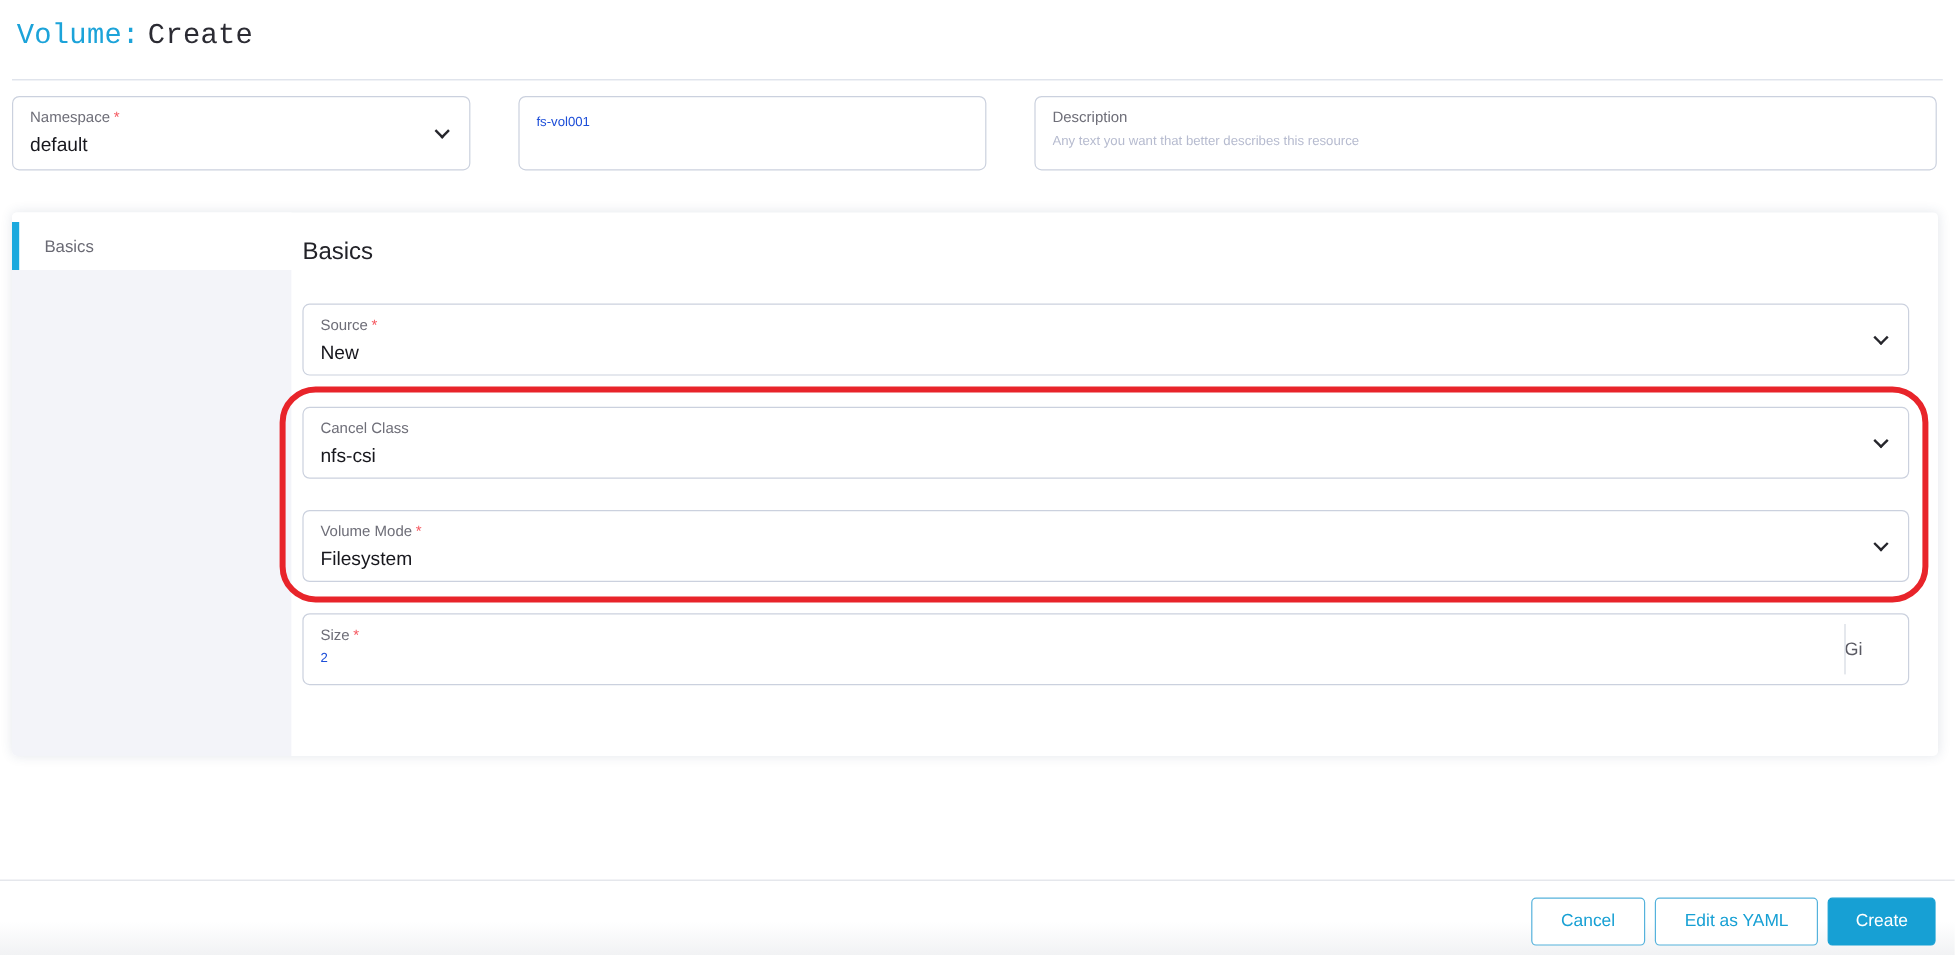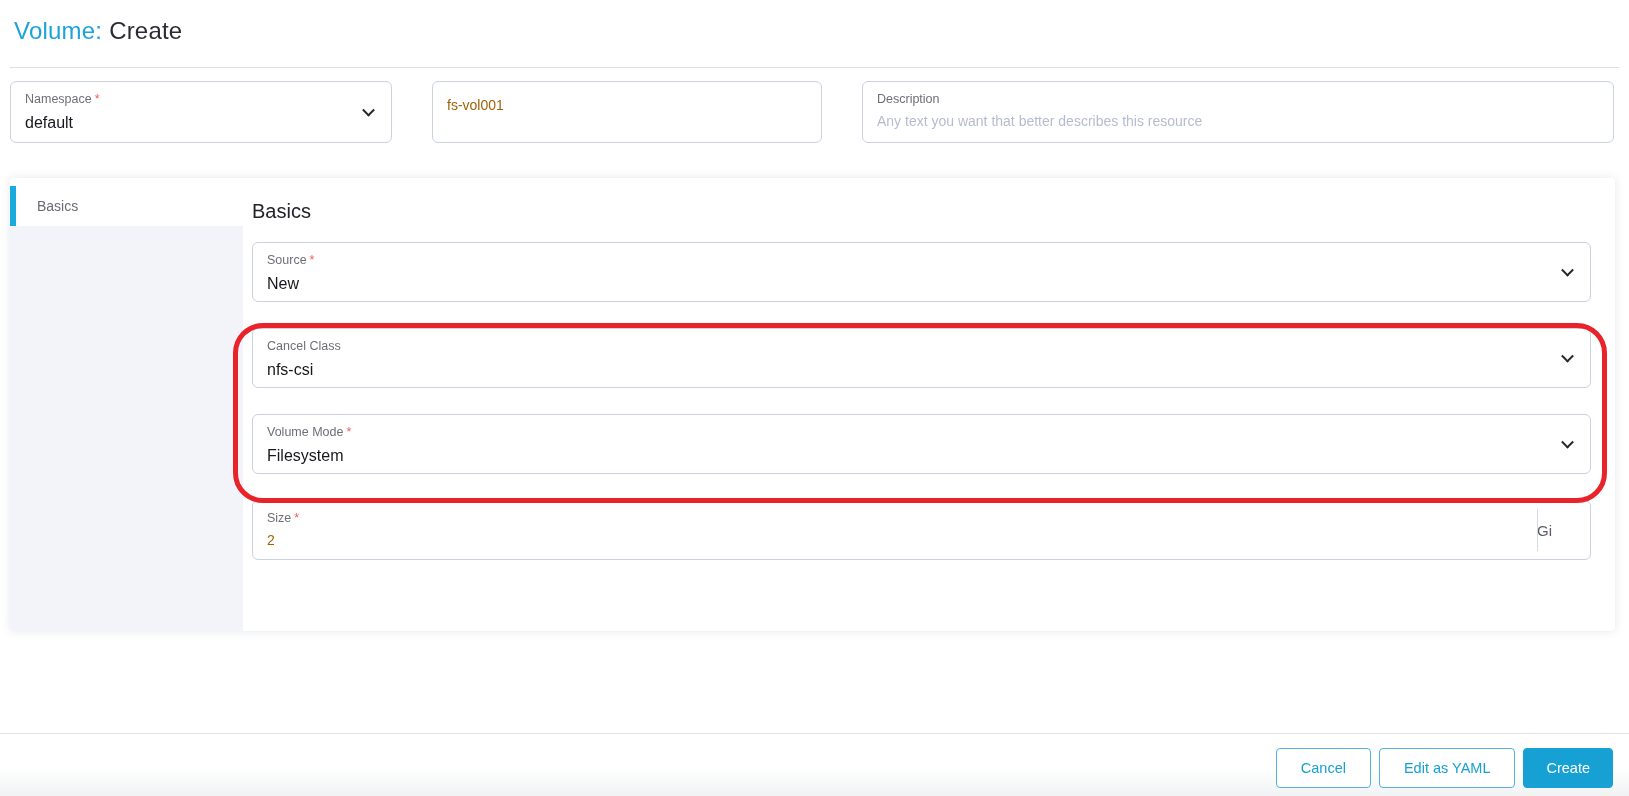--- a/index.html
+++ b/index.html
@@ -6,21 +6,21 @@
   html, body { width: 1629px; height: 796px; }
   body {
     font-family: "Liberation Sans", sans-serif;
     background: #ffffff;
     position: relative;
     overflow: hidden;
   }
 
   
   .page-header { padding: 17px 0 0 14px; }
-  .page-title { font-size: 24px; font-weight: 500; letter-spacing: 0.2px; }
+  .page-title { font-size: 24px; font-weight: 500; letter-spacing: 0.2px; font-family: Liberation Mono, monospace; }
   .title-prefix { color: #1CA3D9; }
   .title-suffix { color: #2B2B33; margin-left: 7px; }
 
   .top-divider { height: 1px; background: #D9DEE8; margin: 22px 10px 0 10px; }
 
   
   .top-form {
     margin: 13px 15px 0 10px;
     display: grid;
     grid-template-columns: 382px 390px 1fr;
@@ -33,21 +33,21 @@
     background: #fff;
     height: 62px;
     padding: 10px 14px 0 14px;
   }
   .flabel { font-size: 12.5px; color: #6E6E78; line-height: 1.25; }
   .req { color: #F5575F; margin-left: 3px; font-size: 12.5px; }
   .fvalue { font-size: 16px; color: #17171D; margin-top: 5px; line-height: 1.3; white-space: nowrap; overflow: hidden; }
   .fieldbox input {
     border: none; outline: none; background: transparent;
     font-family: "Liberation Sans", sans-serif;
-    font-size: 14px; color: #a16207;
+    font-size: 11px; color: #1d4ed8;
     width: 100%; margin-top: 5px; padding: 0; display: block;
   }
   .fieldbox input::placeholder { color: #B6BBCF; opacity: 1; }
   .chev {
     position: absolute; right: 18px; top: 50%;
     width: 9px; height: 9px;
     border-right: 2px solid #26262C;
     border-bottom: 2px solid #26262C;
     transform: translateY(-70%) rotate(45deg);
   }
@@ -76,21 +76,21 @@
     background: #fff;
     border-left: 6px solid #1BA9DE;
     font-size: 14px; color: #6A6A74;
     cursor: pointer;
   }
   .sidebar-rest { flex: 1; background: #F3F4F9; }
 
   .card-main { flex: 1; position: relative; padding: 20px 24px 0 9px; }
   .section-heading { font-size: 20px; font-weight: 500; color: #222228; line-height: 26px; }
 
-  .main-field { margin-top: 18px; height: 60px; }
+  .main-field { margin-top: 30px; height: 60px; }
   .main-field.gap { margin-top: 26px; }
   .selectbox { cursor: pointer; }
 
   .red-annotation {
     position: absolute;
     left: -10px; right: 8px;
     top: 145px; height: 180px;
     border: 5px solid #E8242A;
     border-radius: 30px;
     pointer-events: none;

